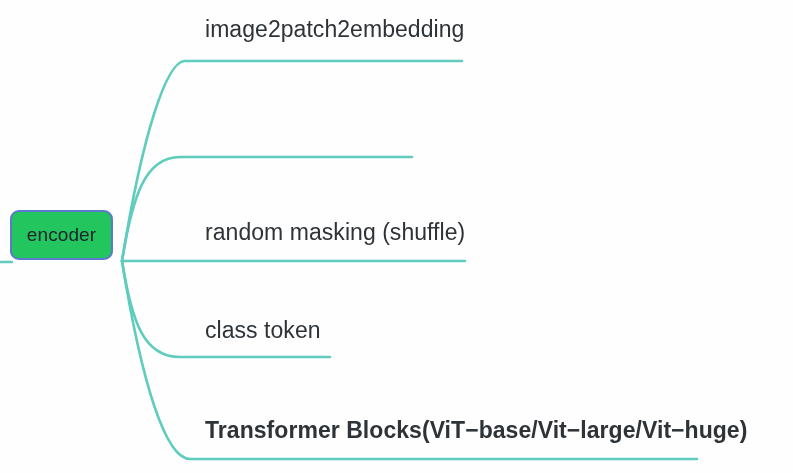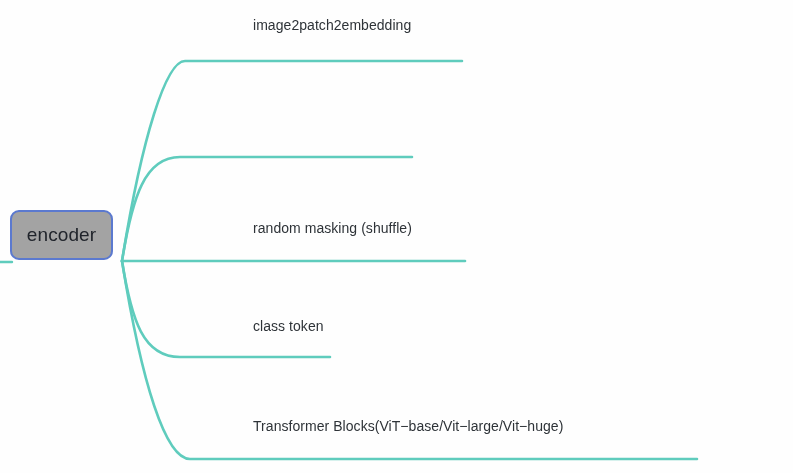--- a/index.html
+++ b/index.html
@@ -33,35 +33,34 @@
     stroke-linejoin: round;
   }
   .root-node {
     position: absolute;
     box-sizing: border-box;
     display: flex;
     align-items: center;
     justify-content: center;
     border-radius: 9px;
     border: 2px solid #5b79cf;
-    background: #a3a3a3;
+    background: #22c55e;
     color: #20242b;
     font-size: 19px;
     letter-spacing: 0.1px;
     z-index: 3;
   }
   .branch-label {
     position: absolute;
     white-space: nowrap;
     color: #2e3338;
-    font-size: 14px;
+    font-size: 23px;
     letter-spacing: 0.05px;
     line-height: 1;
     z-index: 2;
-    margin-left: 48px;
   }
 </style>
 </head>
 <body>
 
 <div id="mindmap">
 
   <svg id="branch-layer" viewBox="0 0 793 473" preserveAspectRatio="none" aria-hidden="true">
     <g id="branch-paths">
         <path d="M 0 262 L 12 262" class="branch-path" stroke="#5fccbd" stroke-width="2.4"></path>
@@ -77,15 +76,15 @@
     <span>encoder</span>
   </div>
 
   <div class="branch-label" style="left: 205px; top: 18px; color: rgb(46, 51, 56);">image2patch2embedding</div>
 
 
   <div class="branch-label" style="left: 205px; top: 221px; color: rgb(46, 51, 56);">random masking (shuffle)</div>
 
   <div class="branch-label" style="left: 205px; top: 319px; color: rgb(46, 51, 56);">class token</div>
 
-  <div class="branch-label" style="left: 205px; top: 419px; color: rgb(46, 51, 56);">Transformer Blocks(ViT−base/Vit−large/Vit−huge)</div>
+  <div class="branch-label" style="left: 205px; top: 419px; color: rgb(46, 51, 56); font-weight: bold;">Transformer Blocks(ViT−base/Vit−large/Vit−huge)</div>
 
 </div>
 
 </body></html>

